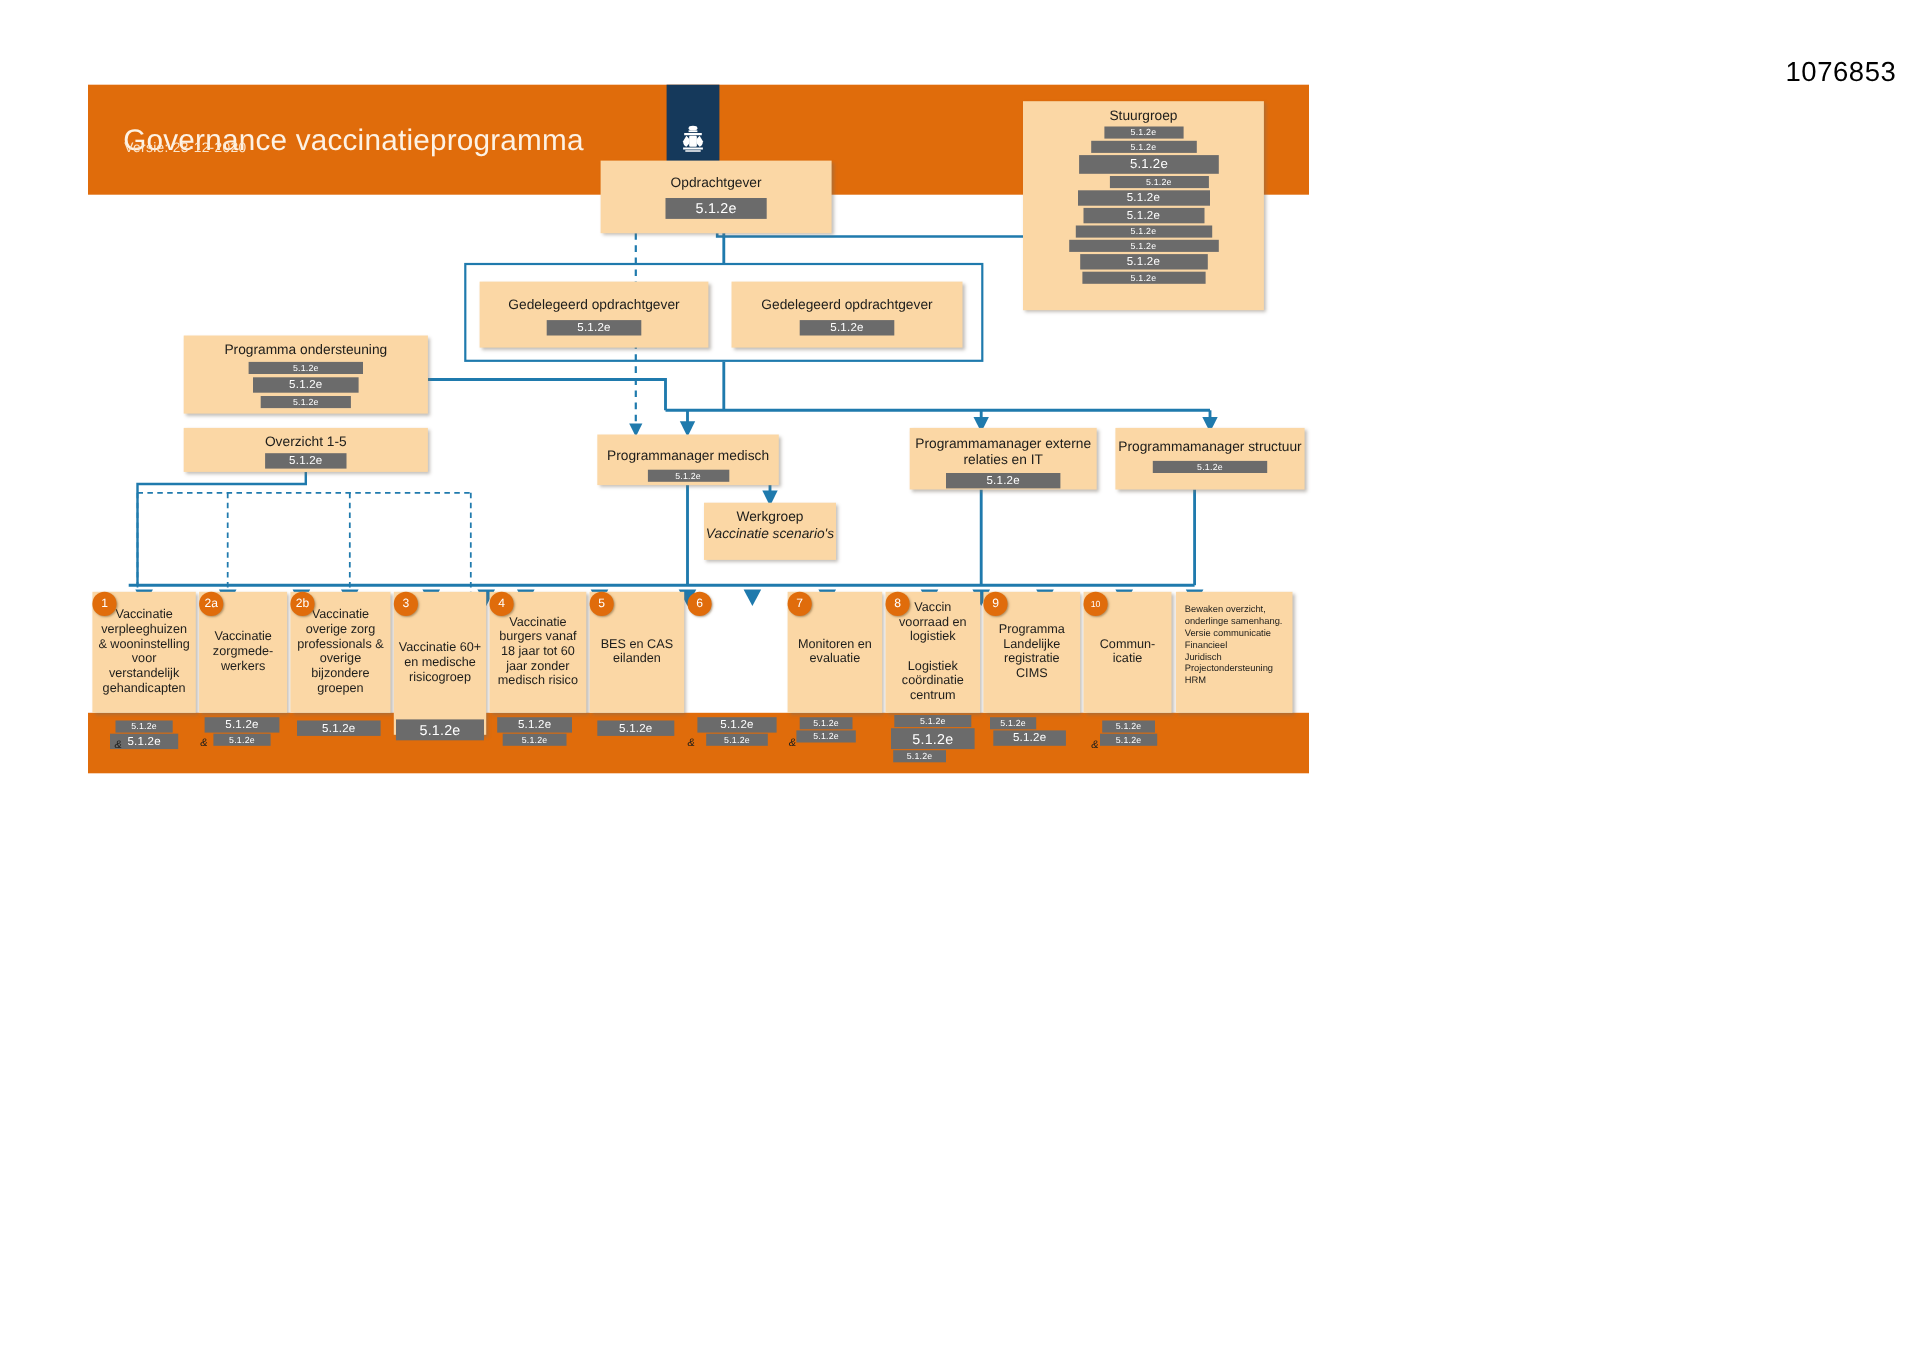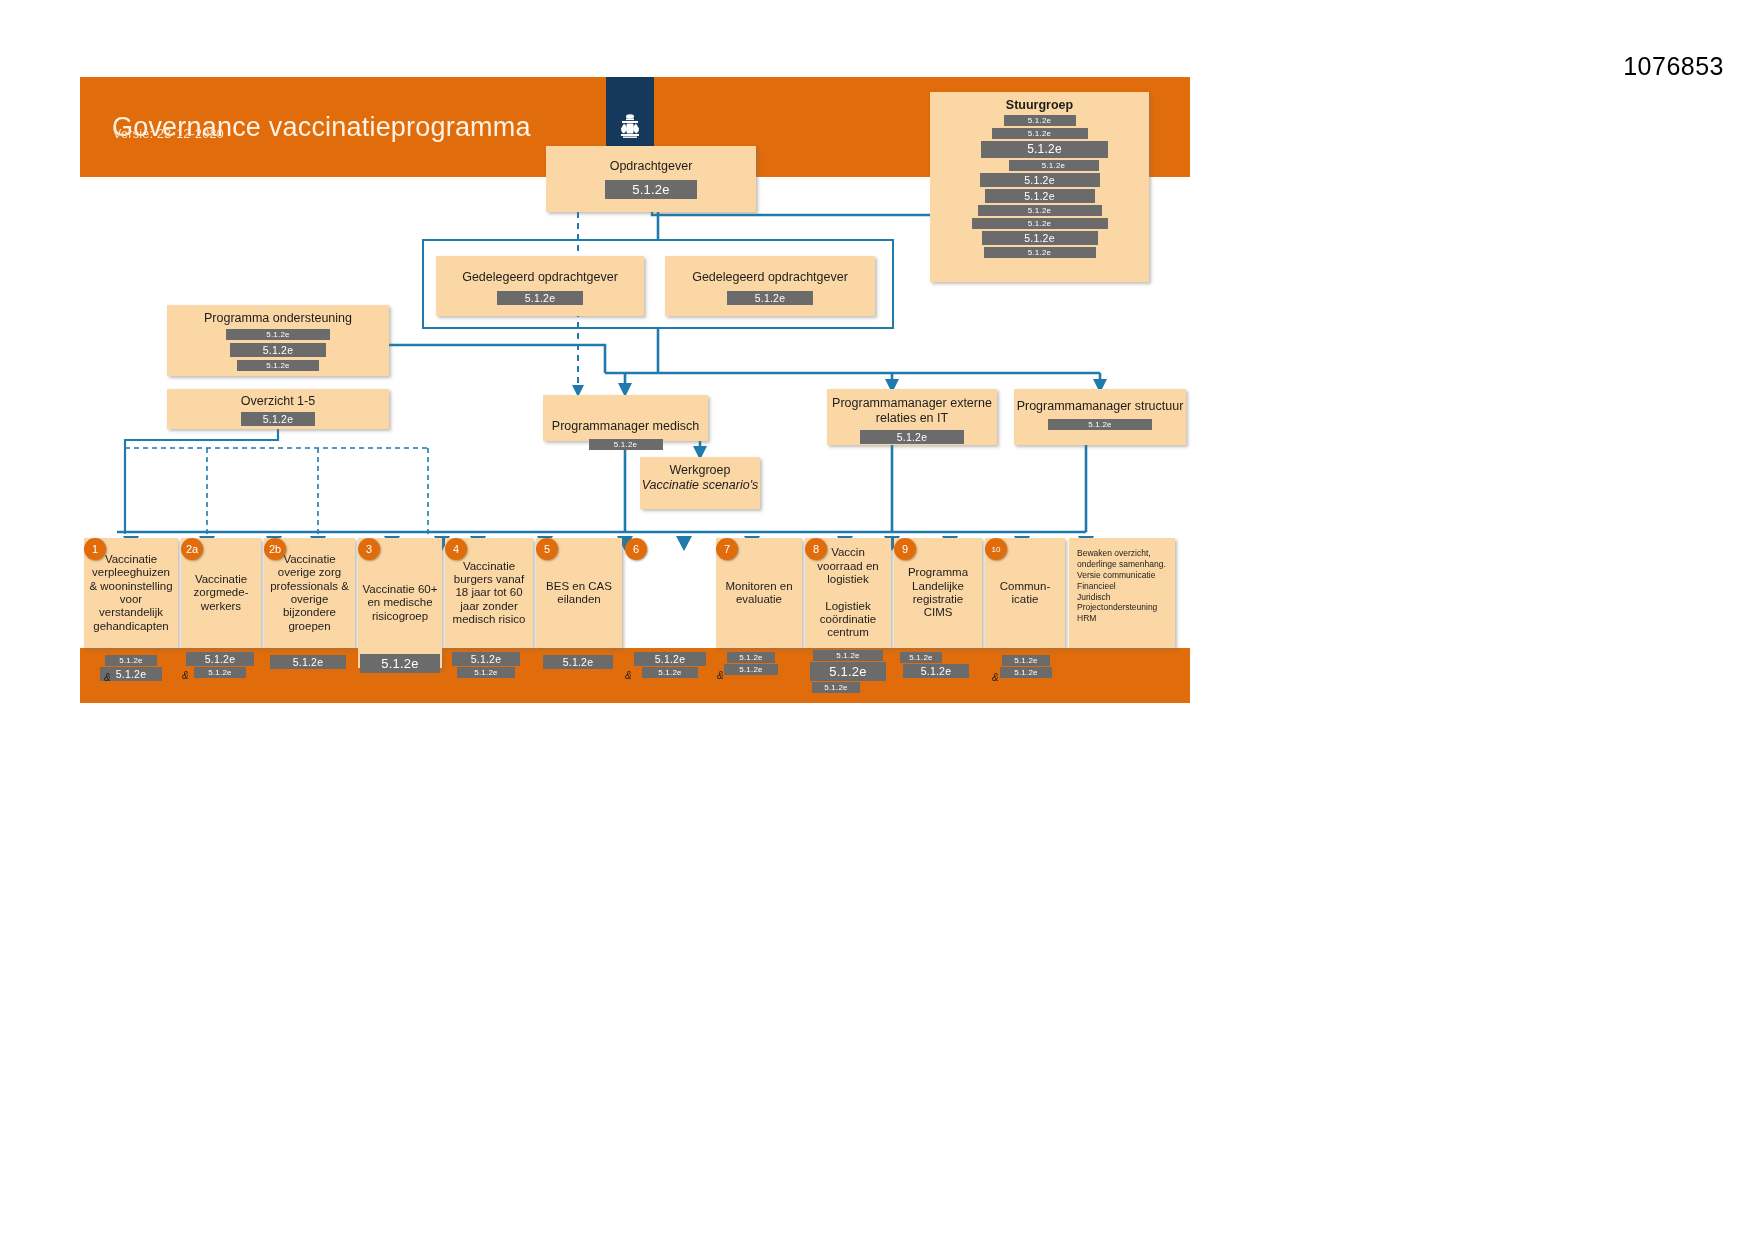--- a/index.html
+++ b/index.html
@@ -112,21 +112,21 @@
   #opdrachtgever {
     left: 546px; top: 146px; width: 210px; height: 66px;
     padding-top: 13px;
   }
   #opdrachtgever .chip { width: 92px; margin-top: 6px; }
 
   #stuurgroep {
     left: 930px; top: 92px; width: 219px; height: 190px;
     padding-top: 6px;
   }
-  #stuurgroep .sg-title { font-size: 12.5px; margin-bottom: 2px; font-weight: bold; }
+  #stuurgroep .sg-title { font-size: 12.5px; margin-bottom: 2px; }
   #stuurgroep .sg-list { width: 100%; display: flex; flex-direction: column; align-items: center; gap: 2px; }
   #stuurgroep .chip { display: block; }
 
   .delegated-frame {
     position: absolute;
     left: 422px; top: 239px;
     width: 472px; height: 90px;
     border: 2.5px solid #1f7aad;
     background: transparent;
   }
@@ -137,21 +137,21 @@
   #prog-onderst {
     left: 167px; top: 305px; width: 222px; height: 71px; padding-top: 6px;
   }
   #prog-onderst .chip { margin-top: 3px; }
 
   #overzicht {
     left: 167px; top: 389px; width: 222px; height: 40px; padding-top: 5px;
   }
   #overzicht .chip { width: 74px; margin-top: 3px; }
 
-  #pm-medisch { left: 543px; top: 395px; width: 165px; height: 46px; padding-top: 24px; }
+  #pm-medisch { left: 543px; top: 395px; width: 165px; height: 46px; padding-top: 12px; }
   #pm-medisch .chip { width: 74px; margin-top: 5px; }
 
   #pm-externe { left: 827px; top: 389px; width: 170px; height: 56px; padding-top: 7px; }
   #pm-externe .chip { width: 104px; margin-top: 4px; }
 
   #pm-structuur { left: 1014px; top: 389px; width: 172px; height: 56px; padding-top: 10px; }
   #pm-structuur .chip { width: 104px; margin-top: 5px; }
 
   #werkgroep { left: 640px; top: 457px; width: 120px; height: 52px; padding-top: 6px; }
 

